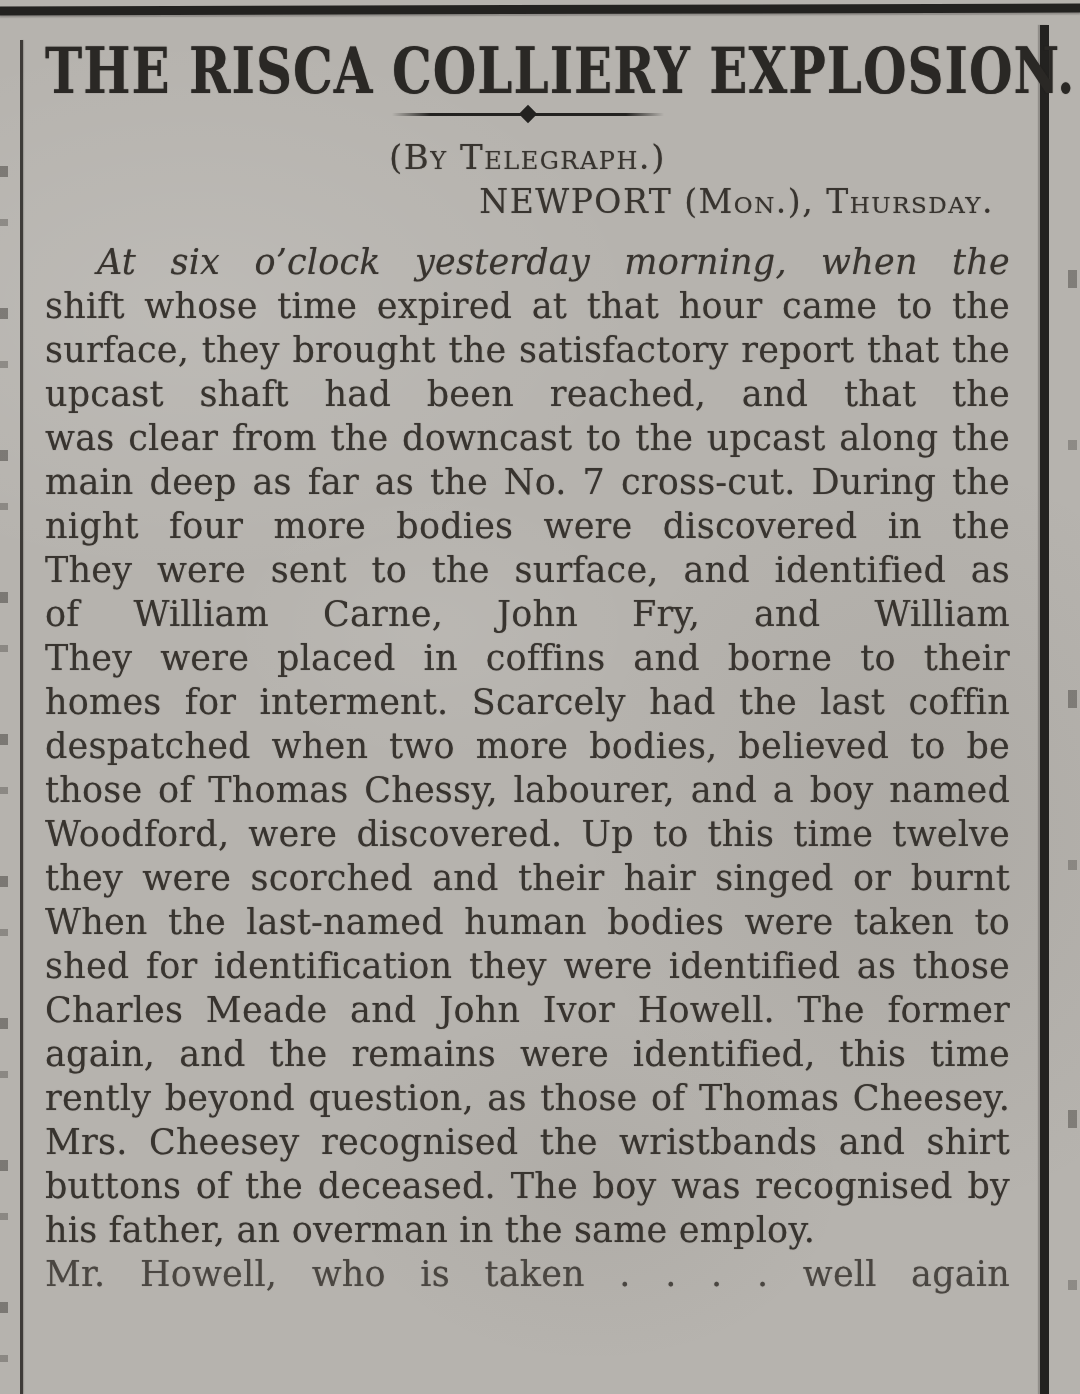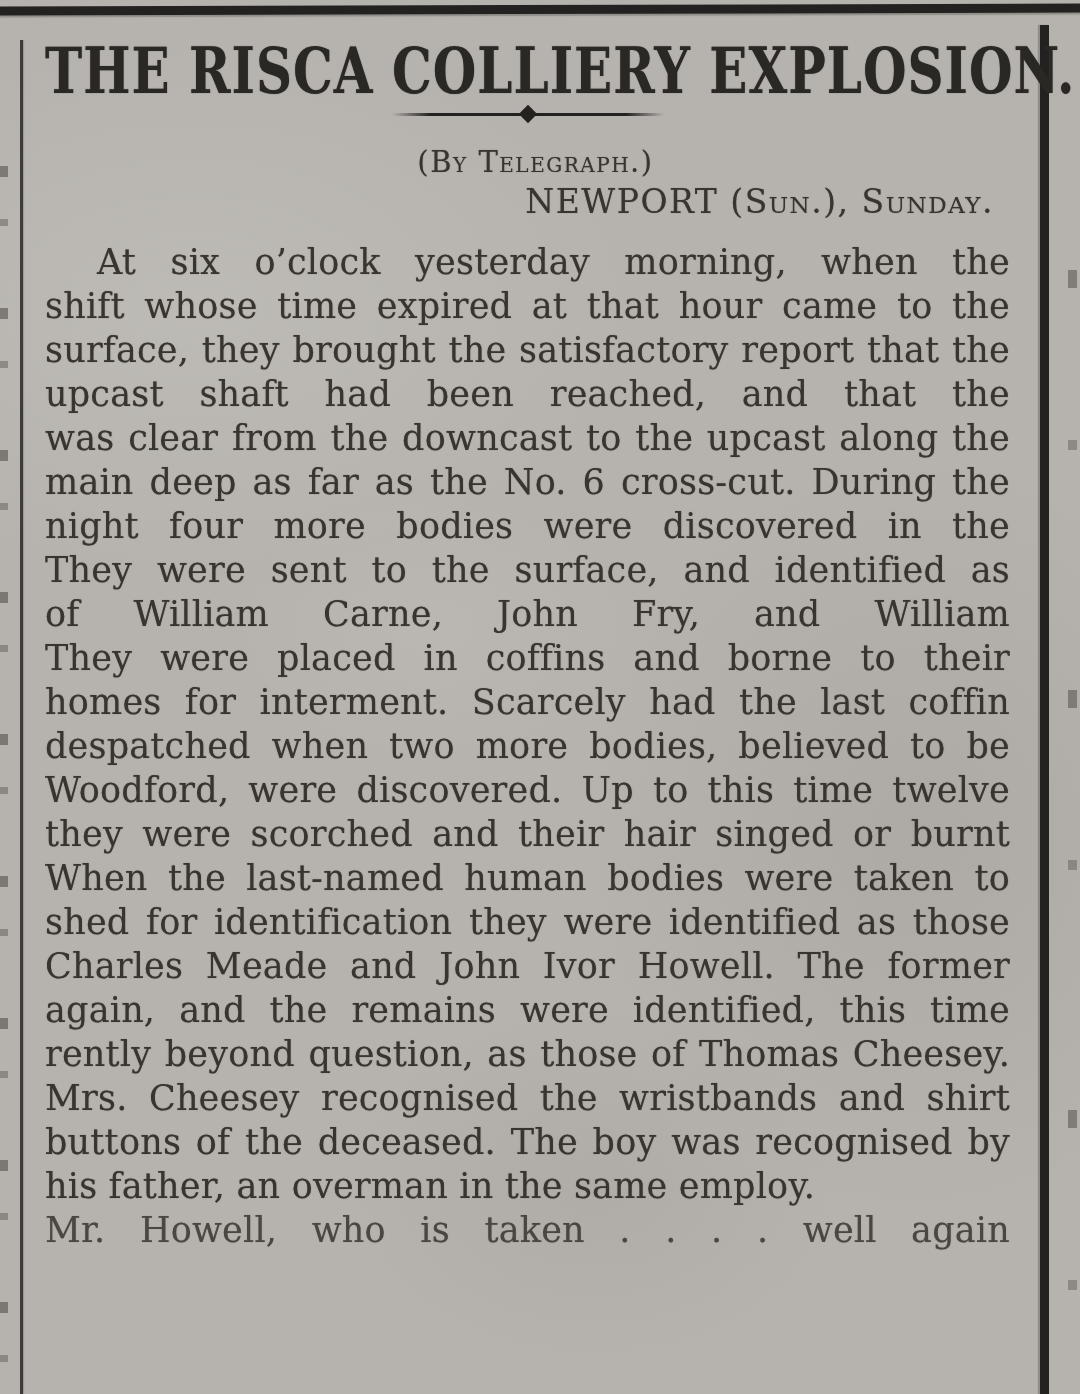--- a/index.html
+++ b/index.html
@@ -80,23 +80,23 @@
     position: absolute; left: 0; right: 0; top: 7px; height: 3px;
     background: linear-gradient(to right, transparent, var(--rule, #232220) 14%, var(--rule, #232220) 86%, transparent);
   }
   .divider .diamond {
     position: absolute; left: 50%; top: 50%; width: 13px; height: 13px;
     background: var(--rule, #232220);
     transform: translate(-50%, -50%) rotate(45deg);
   }
 
   .byline {
-    position: absolute; left: 0; top: 137px; width: 100%; margin: 8px;
+    position: absolute; left: 0; top: 137px; width: 100%; margin: 0;
     text-align: center; font-variant: small-caps;
-    font-size: 29px; letter-spacing: 1.5px;
+    font-size: 34px; letter-spacing: 1.5px;
     color: var(--ink, #35322e);
     text-shadow: 0 0 1px rgba(48,45,41,0.5);
   }
   .dateline {
     position: absolute; right: 16px; top: 182px; margin: 0;
     font-variant: small-caps; font-size: 33px; letter-spacing: 1.5px;
     color: var(--ink, #35322e);
     text-shadow: 0 0 1px rgba(48,45,41,0.5);
   }
 
@@ -104,21 +104,21 @@
     position: absolute; left: 0; top: 240px; width: 100%;
     font-size: 35px; color: var(--ink, #35322e);
     text-shadow: 0 0 1px rgba(52,48,44,0.55);
     letter-spacing: 0.2px;
   }
   .line {
     height: 44px; line-height: 44px; overflow: hidden;
     text-align: justify;
     text-align-last: justify;
   }
-  .line.indent { text-indent: 52px; }
+  .line.indent { text-indent: 52px; font-style: italic; }
   .line.last { text-align-last: left; }
   .line.fragment { opacity: 0.85; }
 </style>
 </head>
 <body>
 
 <div class="page">
   <div class="top-rule"></div>
   <div class="left-edge-noise"></div>
   <div class="left-rule"></div>
@@ -127,35 +127,36 @@
 
   <article class="article">
     <h1 class="headline">THE RISCA COLLIERY EXPLOSION.</h1>
 
     <div class="divider">
       <span class="rule-line"></span>
       <span class="diamond"></span>
     </div>
 
     <p class="byline">(By Telegraph.)</p>
-    <p class="dateline">NEWPORT (Sun.), Sunday.</p>
+    <p class="dateline">NEWPORT (Mon.), Thursday.</p>
 
     <div class="body" id="body-lines">
         <div class="line indent">At six o’clock yesterday morning, when the</div>
         <div class="line">shift whose time expired at that hour came to the</div>
         <div class="line">surface, they brought the satisfactory report that the</div>
         <div class="line">upcast shaft had been reached, and that the ventilation</div>
         <div class="line">was clear from the downcast to the upcast along the</div>
-        <div class="line">main deep as far as the No. 6 cross-cut. During the</div>
+        <div class="line">main deep as far as the No. 7 cross-cut. During the</div>
         <div class="line">night four more bodies were discovered in the rubbish.</div>
         <div class="line">They were sent to the surface, and identified as those</div>
         <div class="line">of William Carne, John Fry, and William</div>
         <div class="line">They were placed in coffins and borne to their respective</div>
         <div class="line">homes for interment. Scarcely had the last coffin been</div>
         <div class="line">despatched when two more bodies, believed to be</div>
+        <div class="line">those of Thomas Chessy, labourer, and a boy named</div>
         <div class="line">Woodford, were discovered. Up to this time twelve</div>
         <div class="line">they were scorched and their hair singed or burnt off.</div>
         <div class="line">When the last-named human bodies were taken to the</div>
         <div class="line">shed for identification they were identified as those of</div>
         <div class="line">Charles Meade and John Ivor Howell. The former</div>
         <div class="line">again, and the remains were identified, this time appa-</div>
         <div class="line">rently beyond question, as those of Thomas Cheesey.</div>
         <div class="line">Mrs. Cheesey recognised the wristbands and shirt</div>
         <div class="line">buttons of the deceased. The boy was recognised by</div>
         <div class="line last">his father, an overman in the same employ.</div>

